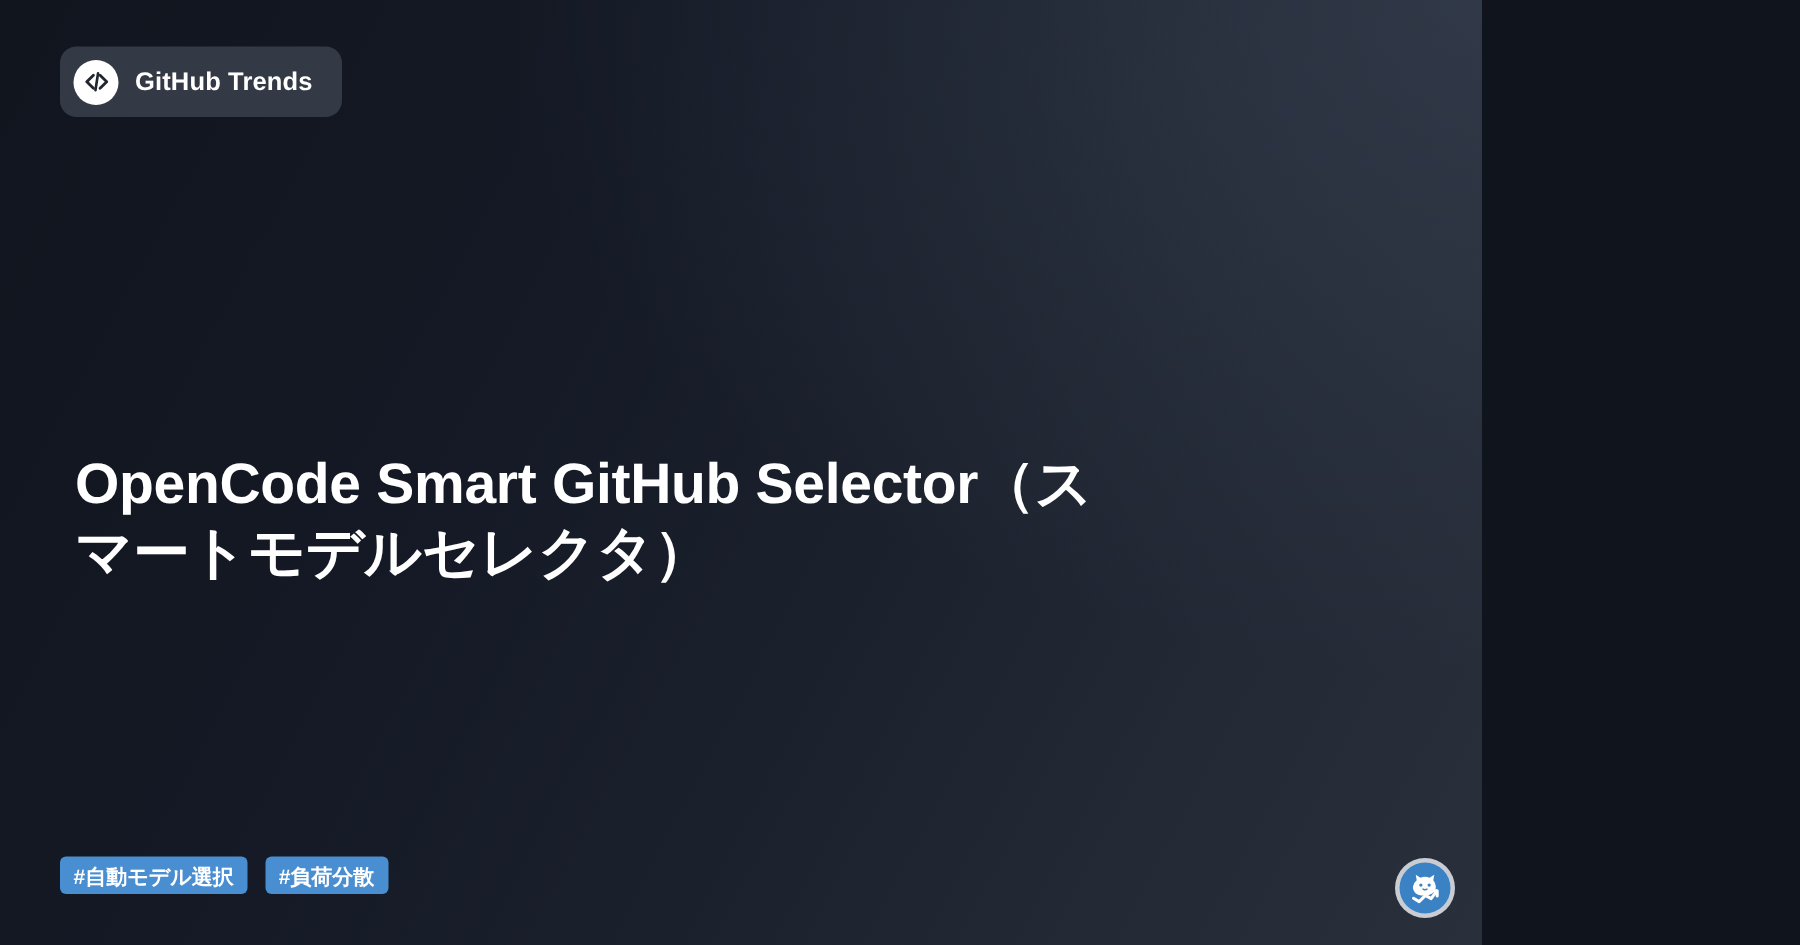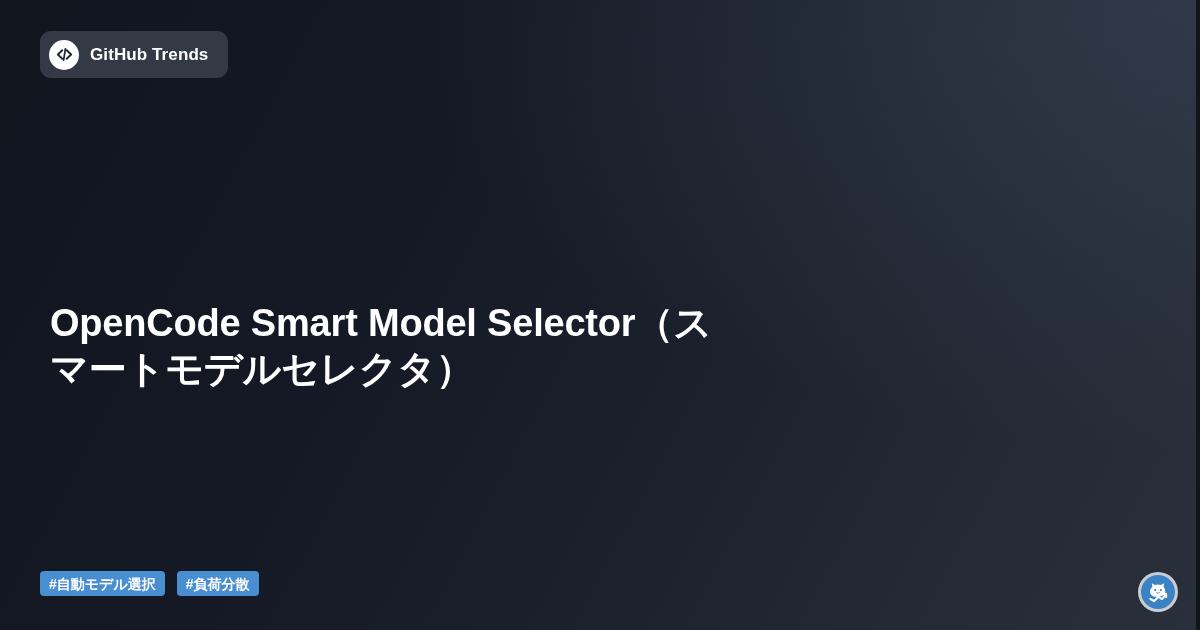--- a/index.html
+++ b/index.html
@@ -5,21 +5,21 @@
   * { margin:0; padding:0; box-sizing:border-box; }
   html, body { width:1200px; height:630px; }
   body {
     font-family: "Liberation Sans", "DejaVu Sans", sans-serif;
     background:#0f141d;
     overflow:hidden;
   }
 
   .card {
     position:relative;
-    width:1196px;
+    width:988px;
     height:630px;
     background:
       radial-gradient(120% 130% at 100% 0%, rgba(62,72,90,0.55) 0%, rgba(62,72,90,0.0) 55%),
       linear-gradient(118deg, #10151e 0%, #141925 34%, #1b212c 58%, #232935 80%, #2a303b 100%);
     overflow:hidden;
   }
 
   
   .source-badge {
     position:absolute;
@@ -123,21 +123,21 @@
       <svg width="19" height="19" viewBox="0 0 24 24" aria-hidden="true">
         <path d="M9.2 6.6 3.6 12l5.6 5.4" fill="none" stroke="#22262e" stroke-width="2.4" stroke-linecap="round" stroke-linejoin="round"></path>
         <path d="M14.8 6.6 20.4 12l-5.6 5.4" fill="none" stroke="#22262e" stroke-width="2.4" stroke-linecap="round" stroke-linejoin="round"></path>
         <path d="M13.1 4.9 10.9 19.1" fill="none" stroke="#22262e" stroke-width="2.2" stroke-linecap="round"></path>
       </svg>
     </span>
     <span class="source-badge-label">GitHub Trends</span>
   </div>
 
   <div class="hero">
-    <h1 class="hero-title">OpenCode Smart Model Selector（スマートモデルセレクタ）</h1>
+    <h1 class="hero-title">OpenCode Smart GitHub Selector（スマートモデルセレクタ）</h1>
   </div>
 
   <div class="tag-row">
     <span class="tag">#自動モデル選択</span>
     <span class="tag">#負荷分散</span>
   </div>
 
   <div class="brand-mark">
     <span class="brand-mark-inner">
       <svg width="26" height="26" viewBox="0 0 32 32" aria-hidden="true">

